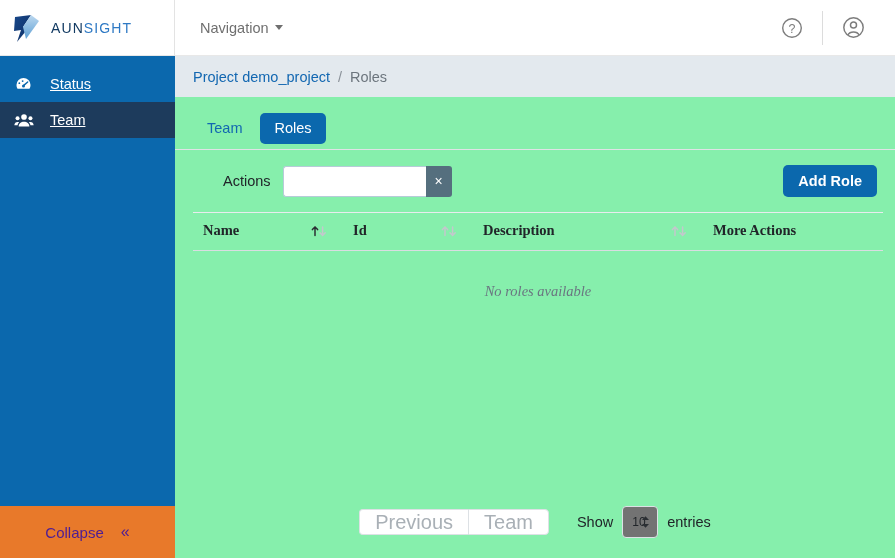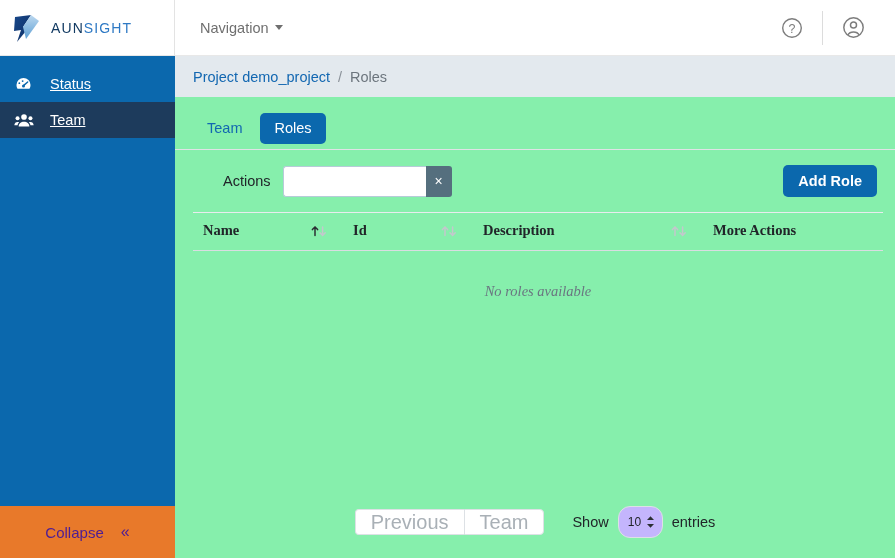--- a/index.html
+++ b/index.html
@@ -198,23 +198,23 @@
     font-size: 20px; padding: 0 15px;
     cursor: default; line-height: 1.2;
     font-family: "Liberation Sans", sans-serif;
   }
   .page-btn.prev { border-radius: 4px 0 0 4px; border-right: none; }
   .page-btn.next { border-radius: 0 4px 4px 0; }
 
   .show-wrap { display: flex; align-items: center; gap: 9px; font-size: 14.5px; color: #212529; }
   .entries-select {
     appearance: none; -webkit-appearance: none;
-    border: 1px solid #dde1e5; border-radius: 12px;
-    background: #c4b5fd;
-    height: 32px; width: 45px;
+    border: 1px solid #dde1e5; border-radius: 4px;
+    background: #737373;
+    height: 32px; width: 36px;
     padding-left: 9px;
     font-size: 12px; color: #212529;
     font-family: "Liberation Sans", sans-serif;
     cursor: pointer;
   }
   .select-shell { position: relative; display: inline-block; }
   .select-arrows {
     position: absolute; right: 8px; top: 50%;
     transform: translateY(-50%);
     pointer-events: none;

